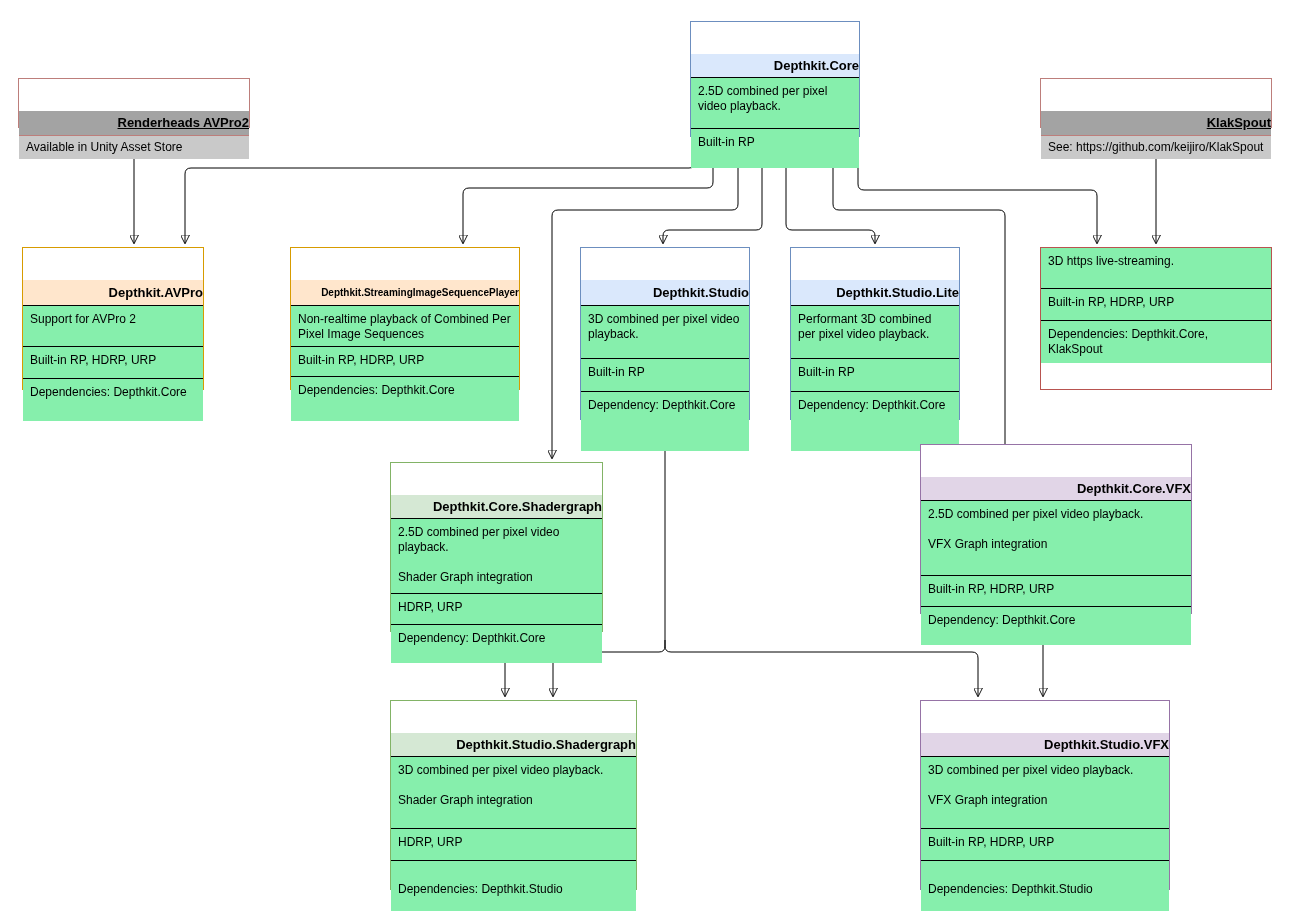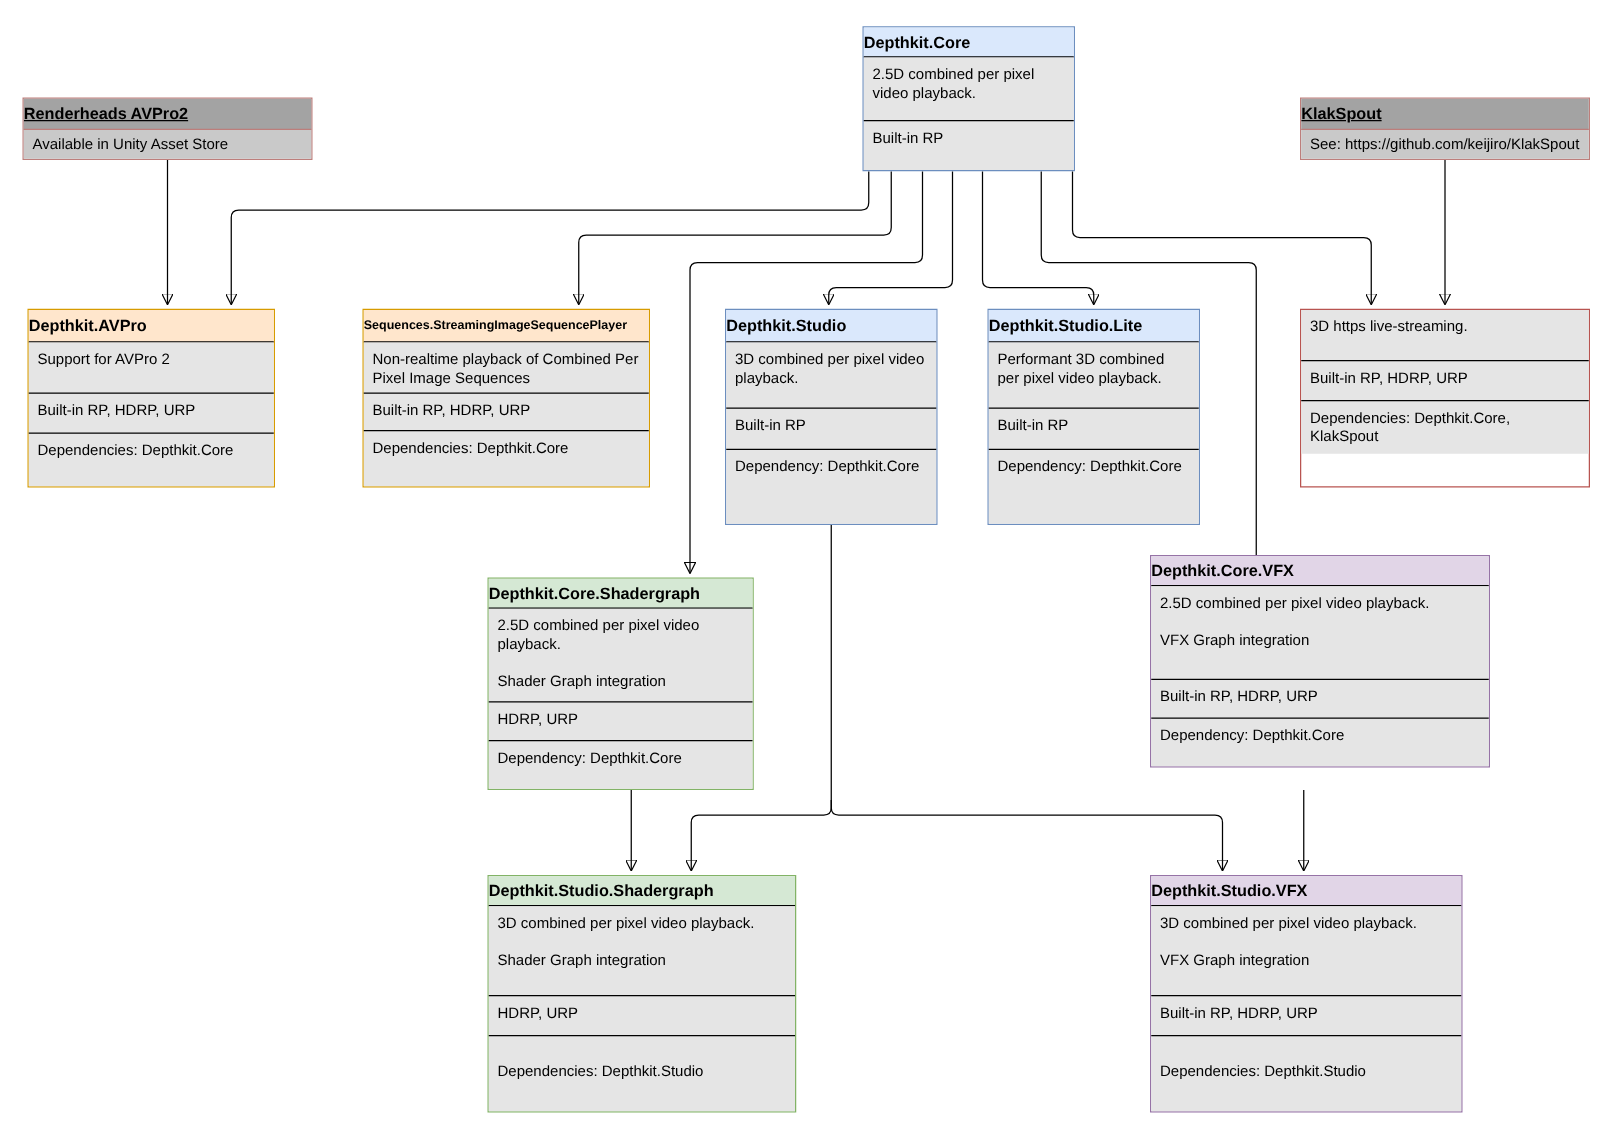--- a/index.html
+++ b/index.html
@@ -7,27 +7,27 @@
     position:relative;width:1291px;height:911px;background:#ffffff;
     font-family:"Liberation Sans", sans-serif;color:#000;overflow:hidden;
   }
   svg.wires{position:absolute;left:0;top:0;z-index:1;}
   svg.wires path{fill:none;stroke:#000;stroke-width:1;}
   .node{
     position:absolute;box-sizing:border-box;background:#fff;
     border:1px solid #666;z-index:2;
   }
   .hdr{
-    box-sizing:border-box;text-align:left;font-weight:bold;font-size:13px;
-    border-bottom:1px solid #000;overflow:hidden;white-space:nowrap;
+    box-sizing:border-box;text-align:right;font-weight:bold;font-size:13px;
+    border-bottom:1px solid #000;overflow:hidden;white-space:nowrap;margin-top:32px;
   }
   .hdr.sm{font-size:10px;}
   .cell{
     box-sizing:border-box;padding:6px 7px 0 7px;font-size:12px;line-height:15px;
-    white-space:pre-line;overflow:hidden;background:#e5e5e5;
+    white-space:pre-line;overflow:hidden;background:#86efac;
   }
   .cell + .cell{border-top:1px solid #000;}
   
   .theme-blue  {border-color:#6c8ebf;} .theme-blue  .hdr{background:#dae8fc;}
   .theme-orange{border-color:#d79b00;} .theme-orange .hdr{background:#ffe6cc;}
   .theme-green {border-color:#82b366;} .theme-green .hdr{background:#d5e8d4;}
   .theme-red   {border-color:#b85450;} .theme-red   .hdr{background:#f8cecc;}
   .theme-purple{border-color:#9673a6;} .theme-purple .hdr{background:#e1d5e7;}
   .theme-gray  {border-color:#bd7e7b;} .theme-gray  .hdr{background:#a3a3a3;border-bottom-color:#bd7e7b;text-decoration:underline;}
   .theme-gray  .cell{background:#c9c9c9;}
@@ -67,29 +67,29 @@
     <div class="hdr" style="height:25px;line-height:24px">KlakSpout</div>
     <div class="cell" style="height:23px;padding-top:4px">See: https://github.com/keijiro/KlakSpout</div>
   </div>
 
   <div class="node theme-blue" style="left:690px;top:21px;width:170px;height:116px">
     <div class="hdr" style="height:24px;line-height:23px">Depthkit.Core</div>
     <div class="cell" style="height:50px">2.5D combined per pixel video playback.</div>
     <div class="cell" style="height:40px">Built-in RP</div>
   </div>
 
-  <div class="node theme-orange" style="left:22px;top:247px;width:198px;height:143px">
+  <div class="node theme-orange" style="left:22px;top:247px;width:182px;height:143px">
     <div class="hdr" style="height:26px;line-height:25px">Depthkit.AVPro</div>
     <div class="cell" style="height:40px">Support for AVPro 2</div>
     <div class="cell" style="height:32px">Built-in RP, HDRP, URP</div>
     <div class="cell" style="height:43px">Dependencies: Depthkit.Core</div>
   </div>
 
   <div class="node theme-orange" style="left:290px;top:247px;width:230px;height:143px">
-    <div class="hdr sm" style="height:26px;line-height:25px">Sequences.StreamingImageSequencePlayer</div>
+    <div class="hdr sm" style="height:26px;line-height:25px">Depthkit.StreamingImageSequencePlayer</div>
     <div class="cell" style="height:40px">Non-realtime playback of Combined Per Pixel Image Sequences</div>
     <div class="cell" style="height:30px">Built-in RP, HDRP, URP</div>
     <div class="cell" style="height:45px">Dependencies: Depthkit.Core</div>
   </div>
 
   <div class="node theme-blue" style="left:580px;top:247px;width:170px;height:173px">
     <div class="hdr" style="height:26px;line-height:25px">Depthkit.Studio</div>
     <div class="cell" style="height:52px">3D combined per pixel video playback.</div>
     <div class="cell" style="height:33px">Built-in RP</div>
     <div class="cell" style="height:60px">Dependency: Depthkit.Core</div>

